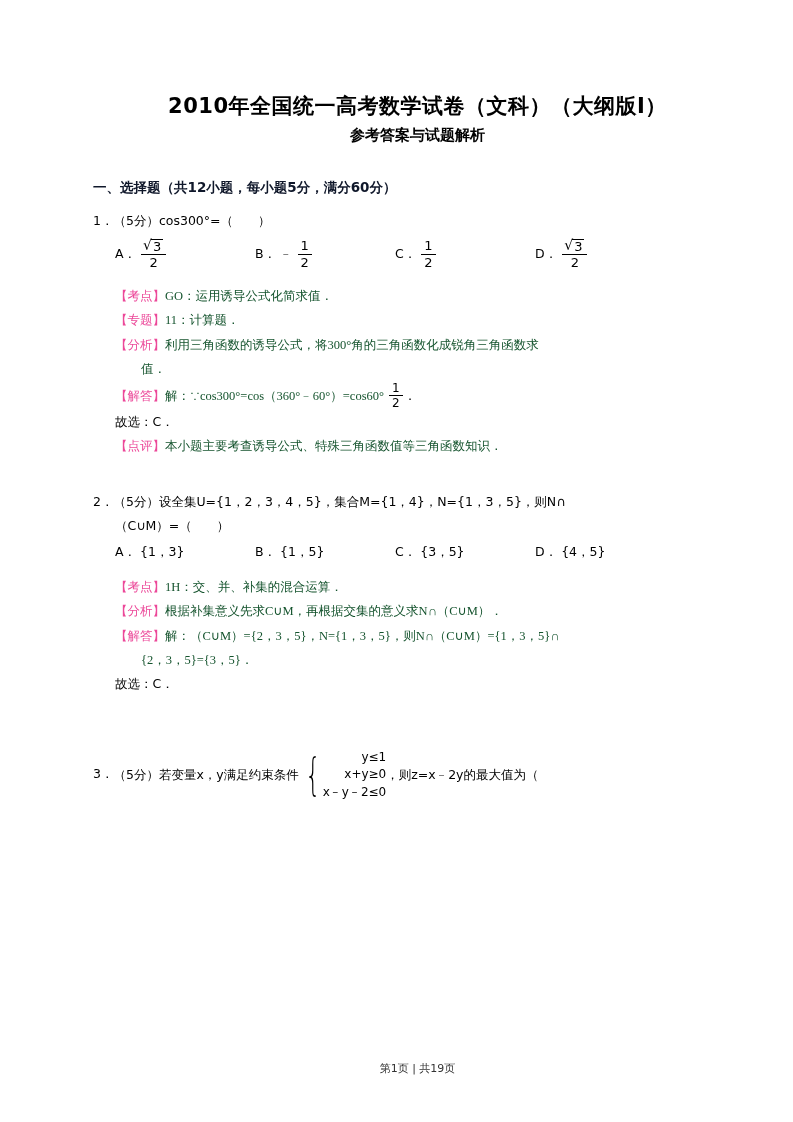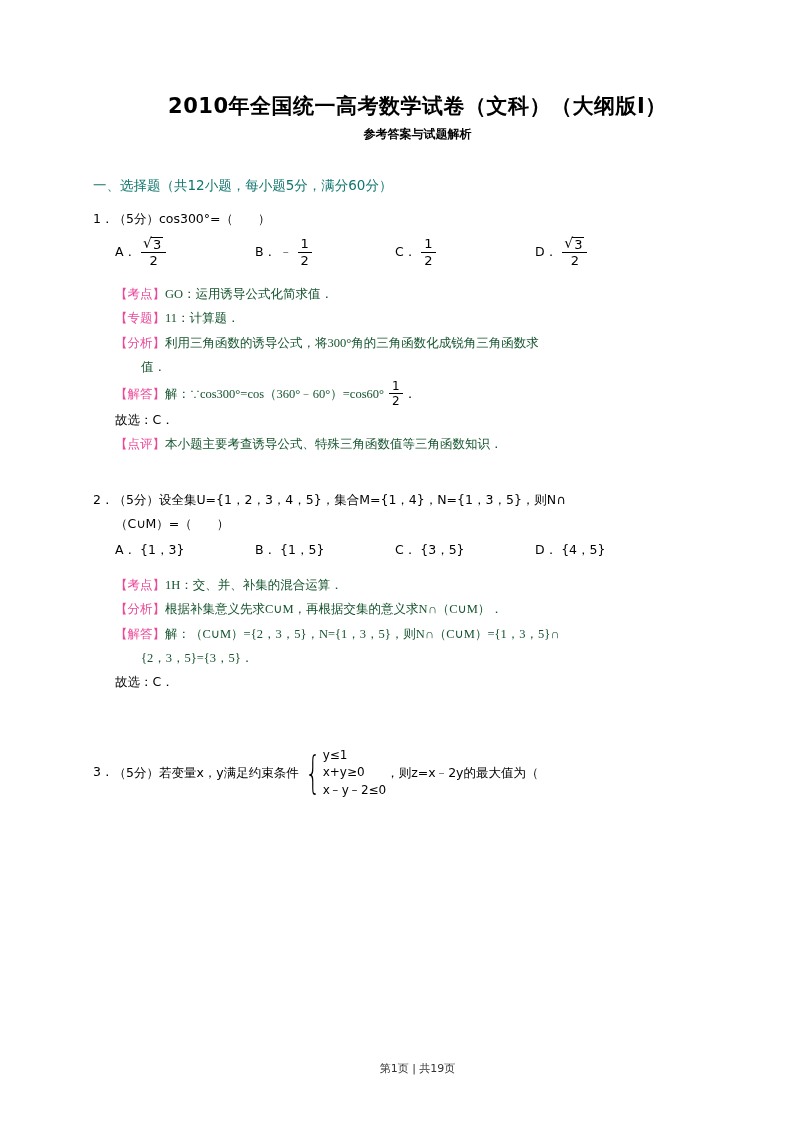--- a/index.html
+++ b/index.html
@@ -25,29 +25,29 @@
   .doc-title {
     text-align: center;
     font-size: 21px;
     font-weight: bold;
     letter-spacing: 0.5px;
     margin: 0 0 6px 0;
     color: #000;
   }
   .doc-subtitle {
     text-align: center;
-    font-size: 12px;
+    font-size: 15px;
     font-weight: bold;
     color: #000;
     margin: 0 0 34px 0;
   }
   .section-heading {
     font-size: 13.5px;
-    font-weight: normal;
-    color: #0f766e;
+    font-weight: bold;
+    color: #0f172a;
     margin: 0 0 12px 0;
   }
   .q-block {
     margin-bottom: 6px;
   }
   .q-line {
     font-size: 12.5px;
     line-height: 1.9;
     color: #000;
   }
@@ -150,20 +150,21 @@
     font-weight: 300;
     transform: scaleX(0.55);
     display: inline-block;
   }
   .brace-lines {
     display: inline-flex;
     flex-direction: column;
     font-size: 12px;
     line-height: 1.45;
     margin-left: -4px;
+    align-items: flex-end;
   }
   .inline-frac-small {
     font-size: 12px;
   }
 </style>
 </head>
 <body>
 
 <div class="page">
 

